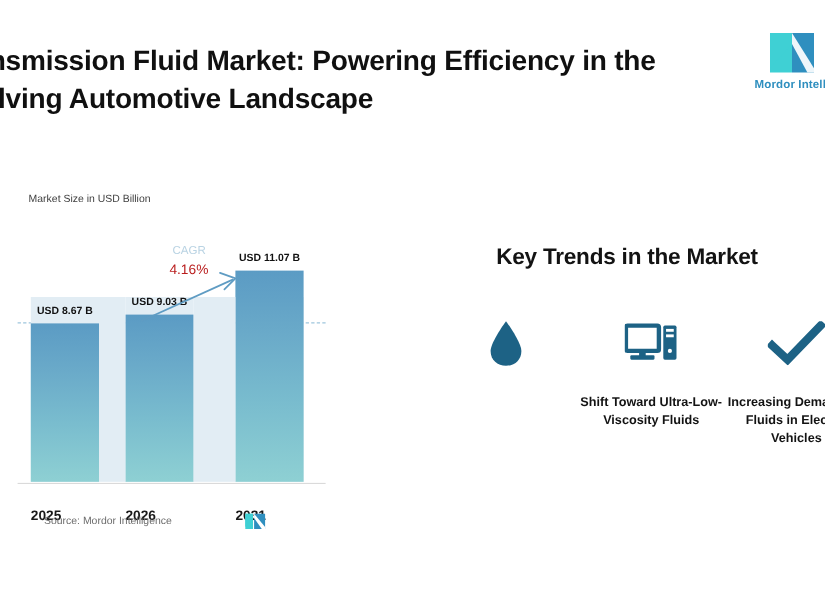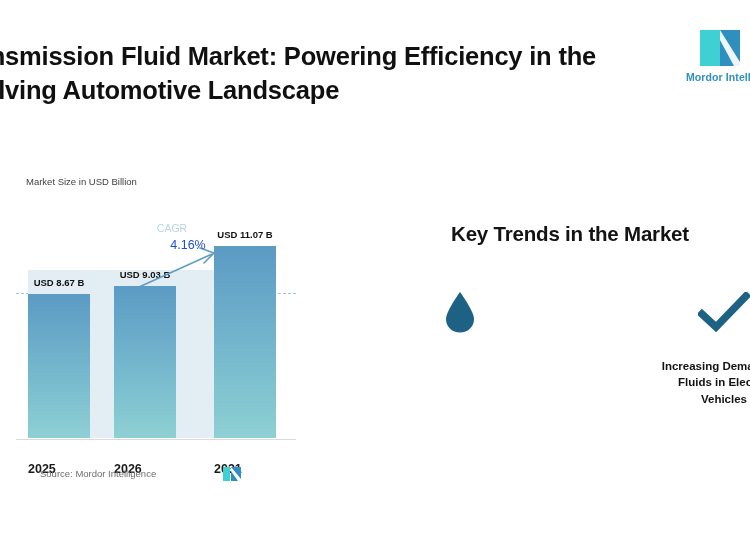--- a/index.html
+++ b/index.html
@@ -158,23 +158,23 @@
     text-align: center;
     font-size: 10.5px;
     color: #b9d3e3;
     font-weight: normal;
   }
   #cagr-value {
     position: absolute;
     left: 138px;
     top: 20px;
     width: 68px;
-    text-align: center;
+    text-align: left;
     font-size: 12.5px;
-    color: #1d4ed8;
+    color: #b91c1c;
     font-weight: normal;
   }
 
   #source-row {
     position: absolute;
     left: 26px;
     top: 348px;
     width: 250px;
     height: 22px;
   }
@@ -319,20 +319,34 @@
   <div id="trend-cards">
 
     <div class="trend-card" style="left:4px;">
       <div class="trend-icon">
         <svg width="34" height="44" viewBox="0 0 34 44">
           <path d="M17 2 C17 2 3 21 3 29 C3 37.2 9.3 42.5 17 42.5 C24.7 42.5 31 37.2 31 29 C31 21 17 2 17 2 Z" fill="#1d6285"></path>
         </svg>
       </div>
     </div>
 
+    <div class="trend-card" style="left:136px;">
+      <div class="trend-icon">
+        <svg width="48" height="40" viewBox="0 0 48 40">
+          <rect x="1" y="4" width="30" height="23" rx="1.5" fill="none" stroke="#1d6285" stroke-width="4"></rect>
+          <rect x="13" y="27" width="6" height="5" fill="#1d6285"></rect>
+          <rect x="5" y="31" width="22" height="4" rx="1" fill="#1d6285"></rect>
+          <rect x="35" y="4" width="12" height="31" rx="1.5" fill="#1d6285"></rect>
+          <rect x="37.5" y="7" width="7" height="2.6" fill="#ffffff"></rect>
+          <rect x="37.5" y="12" width="7" height="2.6" fill="#ffffff"></rect>
+          <circle cx="41" cy="27" r="1.9" fill="#ffffff"></circle>
+        </svg>
+      </div>
+      <div class="trend-label">Shift Toward Ultra-Low-Viscosity Fluids</div>
+    </div>
 
     <div class="trend-card" style="left:268px;">
       <div class="trend-icon">
         <svg width="52" height="40" viewBox="0 0 52 40">
           <path d="M4 22 L18 35 L48 4" stroke="#1d6285" stroke-width="7.5" fill="none" stroke-linecap="square" stroke-linejoin="miter"></path>
         </svg>
       </div>
       <div class="trend-label">Increasing Demand for Fluids in Electric Vehicles</div>
     </div>
 

